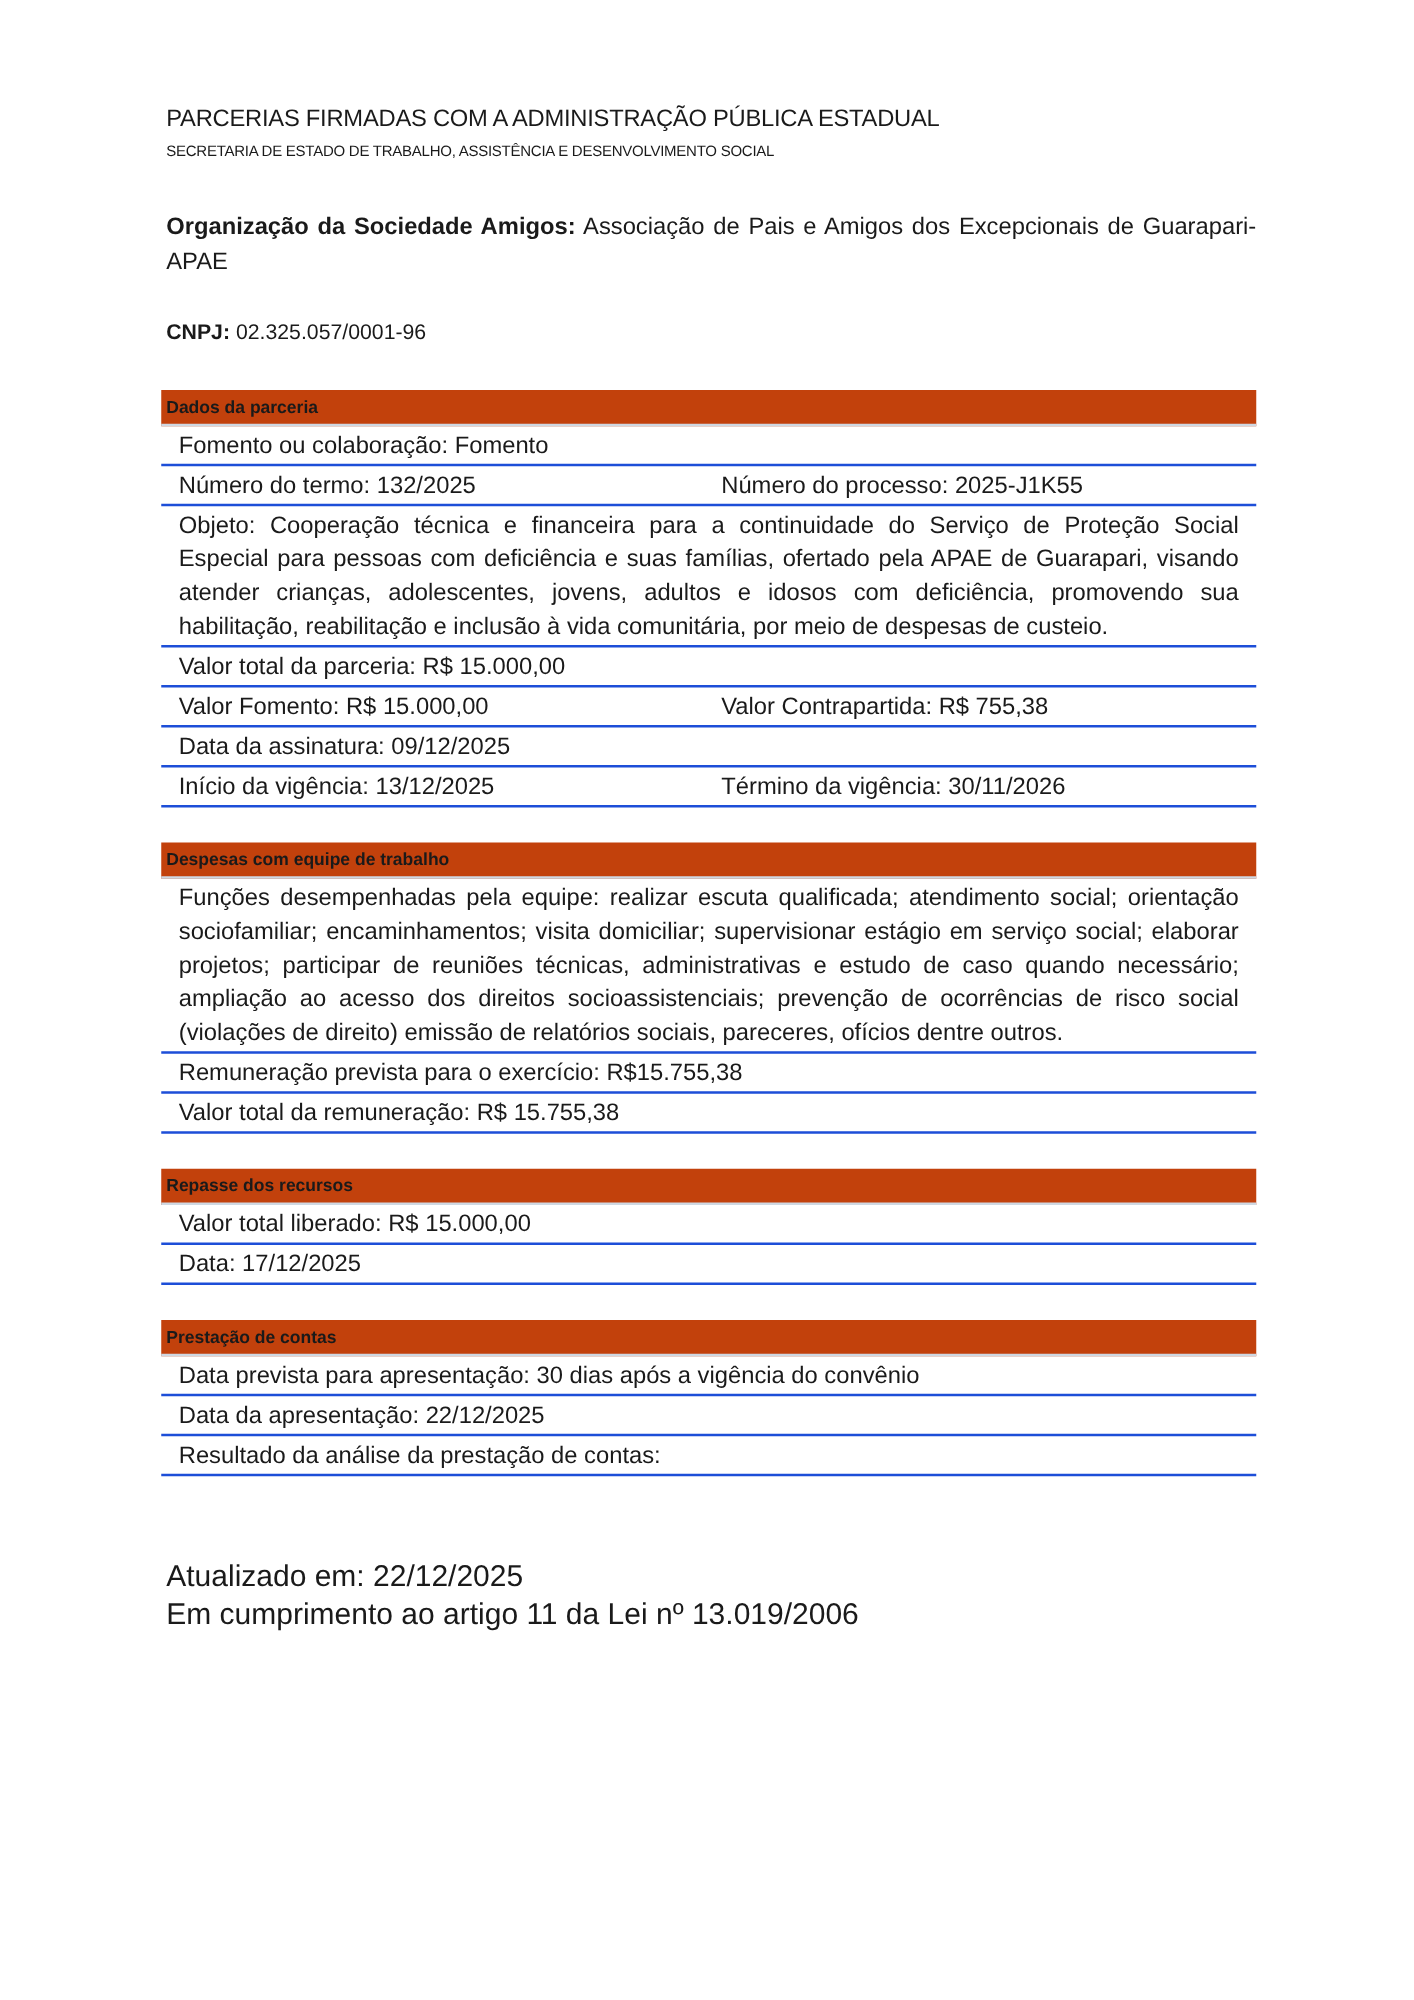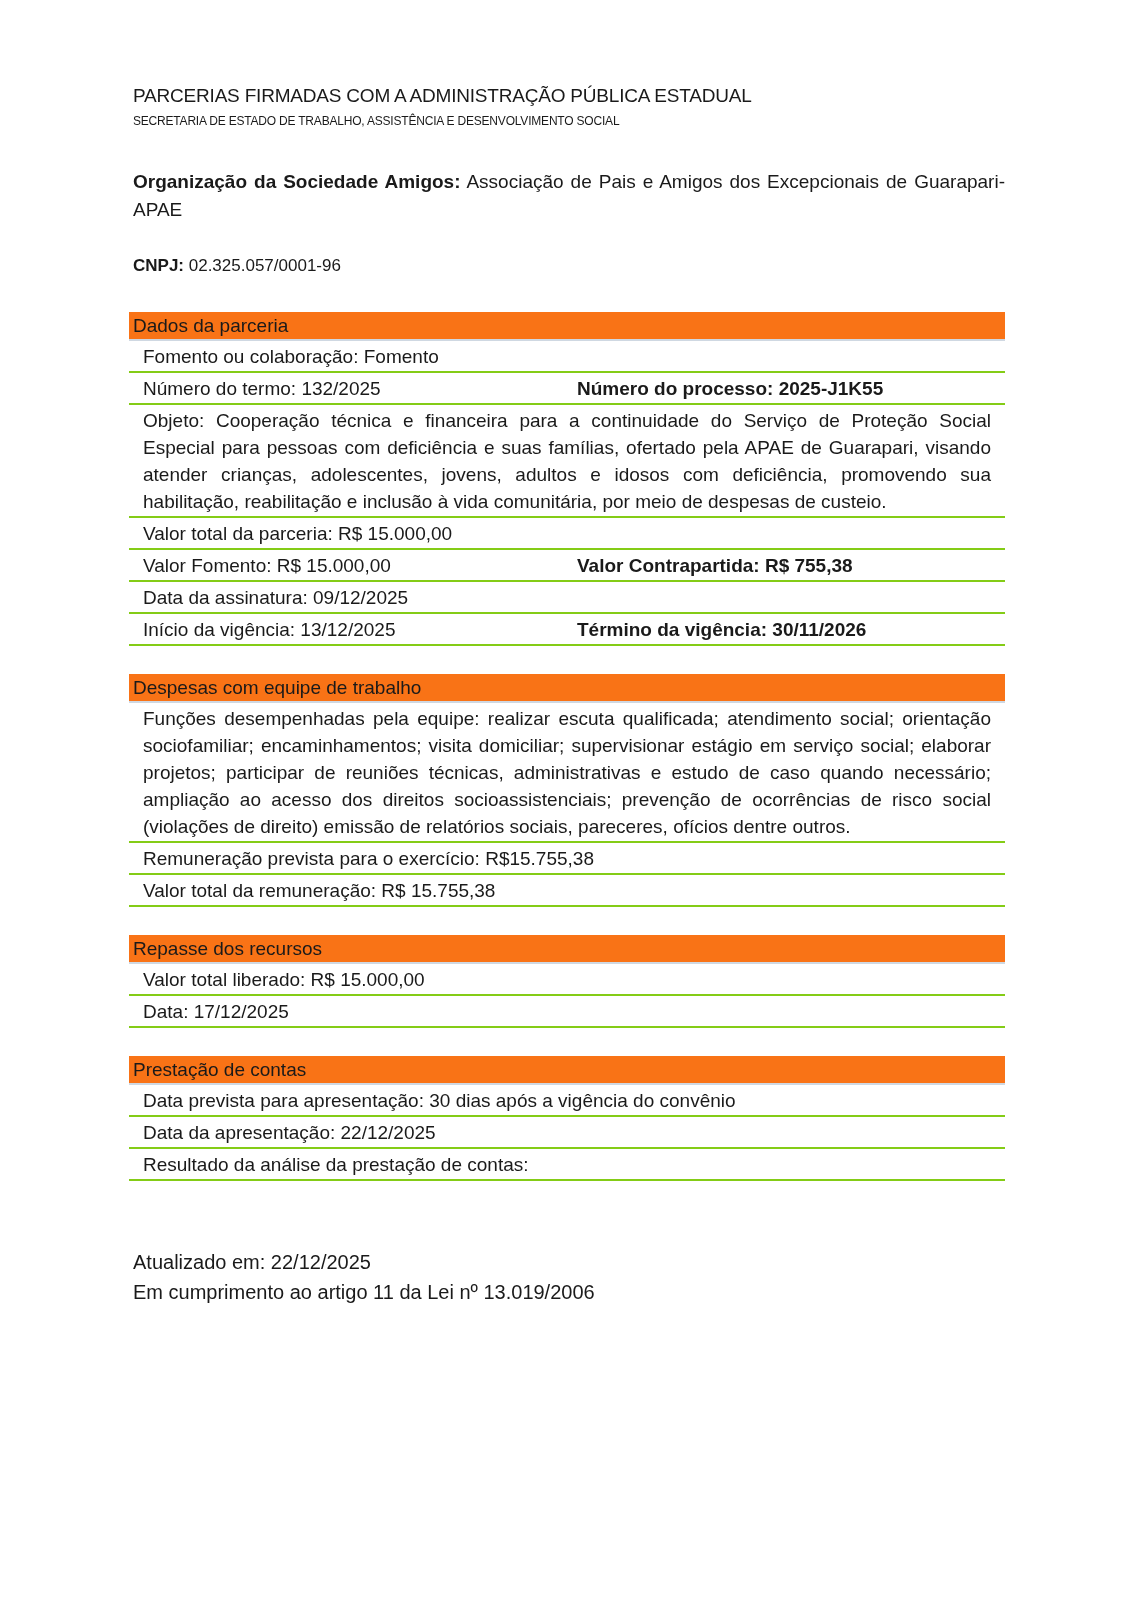--- a/index.html
+++ b/index.html
@@ -5,26 +5,26 @@
   html, body { margin: 0; padding: 0; background: #ffffff; }
   body { width: 1131px; height: 1600px; position: relative; font-family: "Liberation Sans", sans-serif; color: #1a1a1a; }
   .page { position: absolute; left: 133px; top: 84px; width: 872px; }
   .title { font-weight: normal; font-size: 19px; line-height: 24px; letter-spacing: -0.2px; }
   .subtitle { font-size: 12px; line-height: 26px; letter-spacing: -0.2px; }
   .org { margin-top: 34px; font-size: 19px; line-height: 28px; text-align: justify; }
   .org b, .cnpj b { font-weight: bold; text-align: right; }
   .cnpj { margin-top: 30px; font-size: 17px; line-height: 24px; }
   .section { margin-top: 28px; margin-left: -4px; width: 876px; }
   .section.first { margin-top: 34px; }
-  .sec-head { background: #f97316; font-weight: normal; font-size: 19px; line-height: 27px; padding-left: 4px; border-bottom: 2px solid #cfd8e2; }
-  .row { display: flex; font-size: 19px; line-height: 27px; padding: 2px 14px 1px 14px; border-bottom: 2px solid #84cc16; margin-left: 0; }
+  .sec-head { background: #c2410c; font-weight: bold; font-size: 14px; line-height: 27px; padding-left: 4px; border-bottom: 2px solid #cfd8e2; }
+  .row { display: flex; font-size: 19px; line-height: 27px; padding: 2px 14px 1px 14px; border-bottom: 2px solid #1d4ed8; margin-left: 0; }
   .row .c1 { width: 434px; flex-shrink: 0; }
-  .row .c2 { flex: 1; font-weight: bold; }
+  .row .c2 { flex: 1; }
   .row.para { display: block; text-align: justify; line-height: 27px; }
-  .footer { margin-top: 66px; font-size: 20px; line-height: 30px; }
+  .footer { margin-top: 66px; font-size: 24px; line-height: 30px; }
 </style>
 </head>
 <body>
 
 <div class="page">
   <div class="title">PARCERIAS FIRMADAS COM A ADMINISTRAÇÃO PÚBLICA ESTADUAL</div>
   <div class="subtitle">SECRETARIA DE ESTADO DE TRABALHO, ASSISTÊNCIA E DESENVOLVIMENTO SOCIAL</div>
 
   <div class="org"><b>Organização da Sociedade Amigos:</b><span> Associação de Pais e Amigos dos Excepcionais de Guarapari-APAE</span></div>
 

